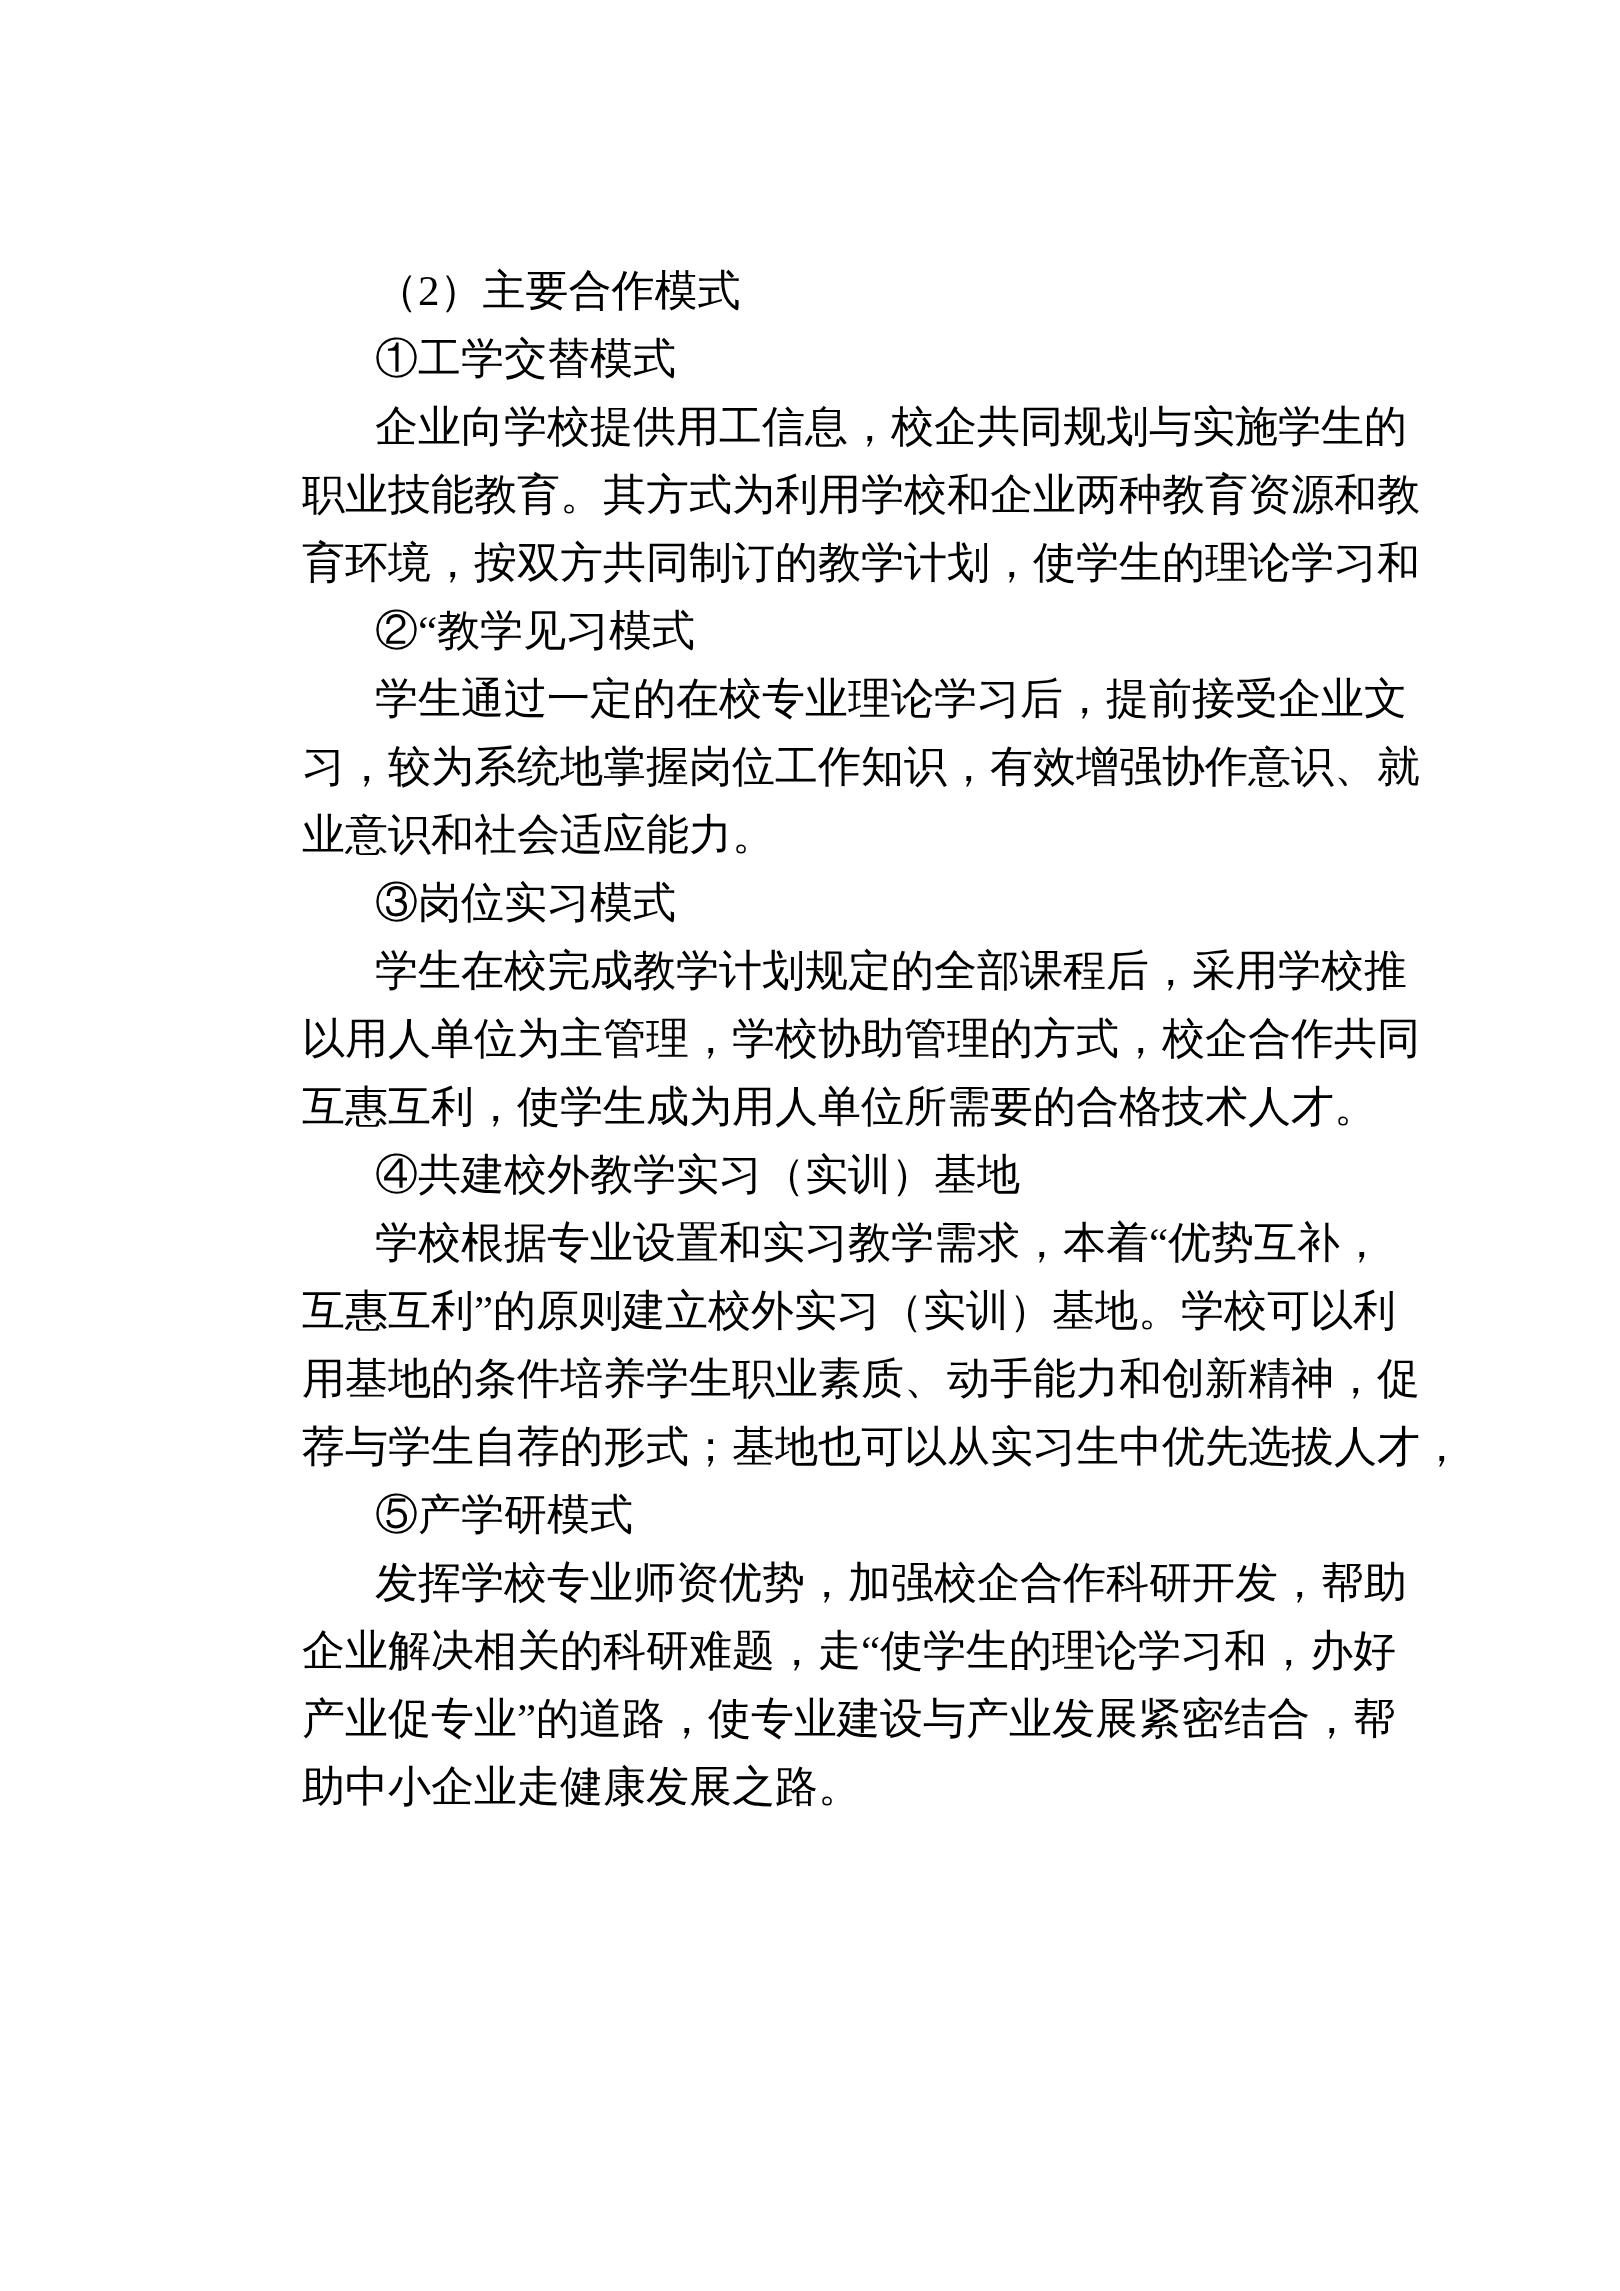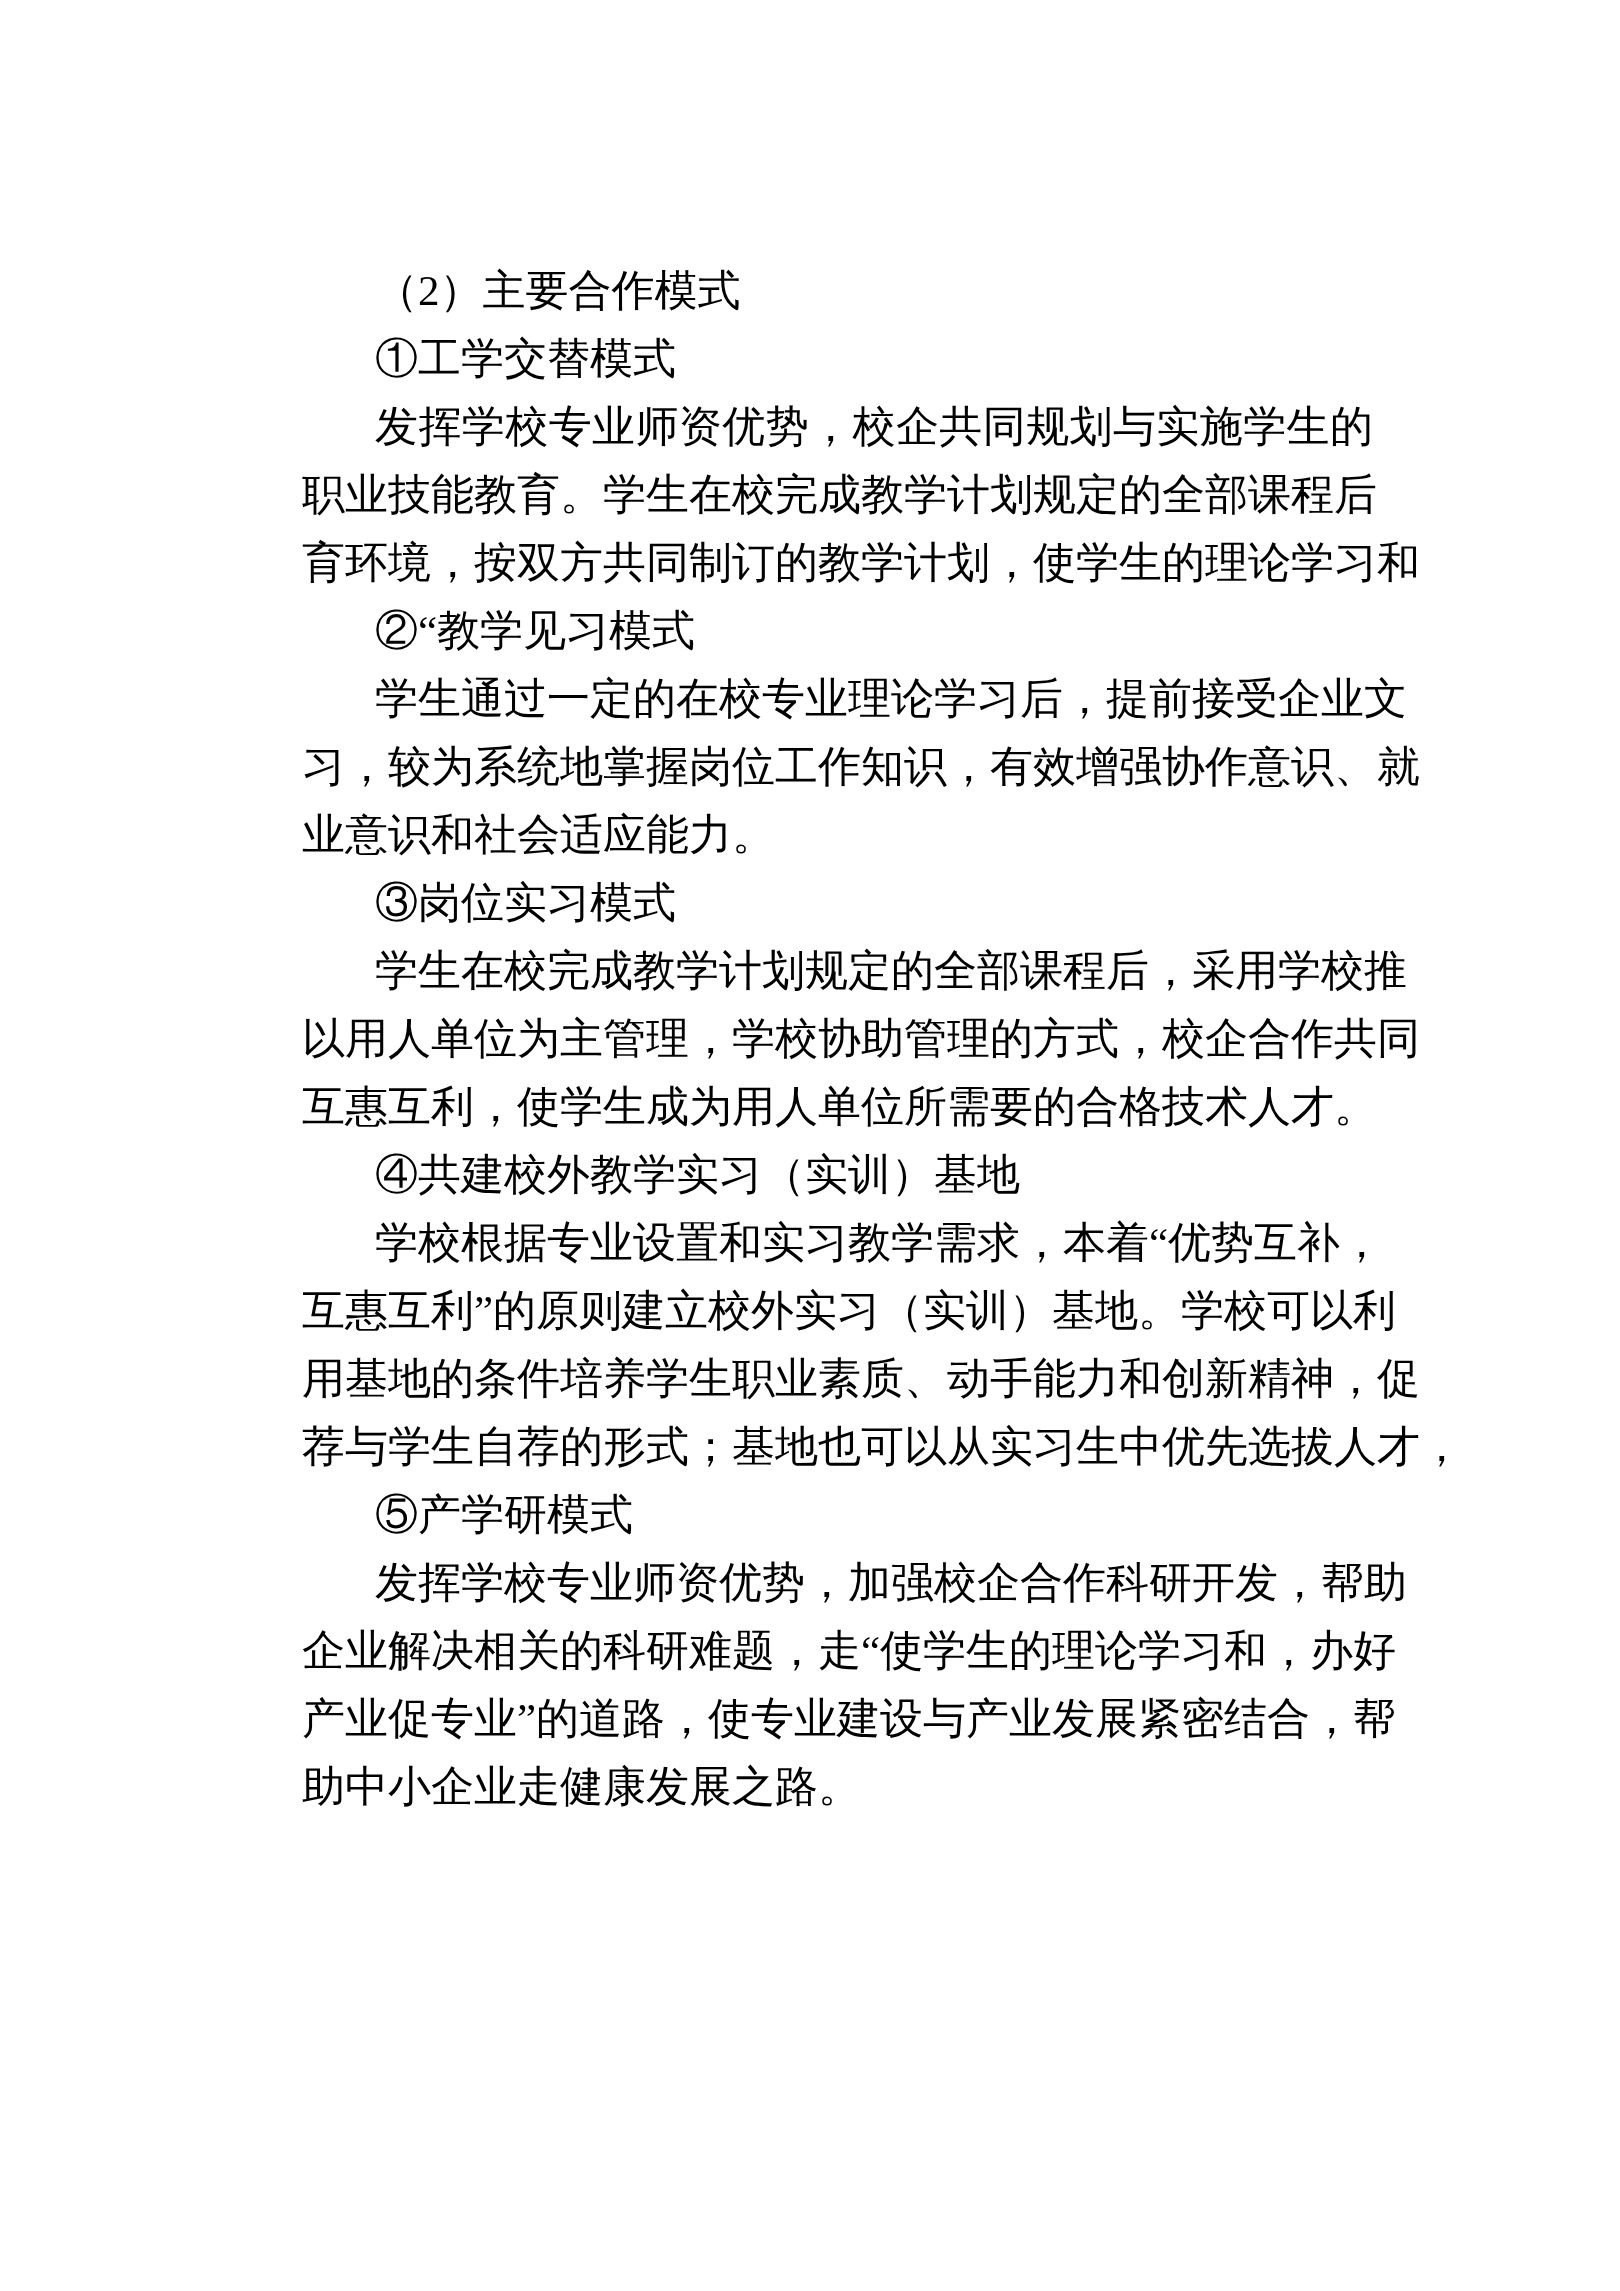--- a/index.html
+++ b/index.html
@@ -36,22 +36,22 @@
     text-align-last: justify;
   }
 </style>
 </head>
 <body>
 
 <div class="page">
   <div class="text-block">
       <div class="line indent">（2）主要合作模式</div>
       <div class="line indent">①工学交替模式</div>
-      <div class="line indent just">发挥学校专业师资优势，校企共同规划与实施学生的</div>
-      <div class="line just">职业技能教育。学生在校完成教学计划规定的全部课程后</div>
+      <div class="line indent just">企业向学校提供用工信息，校企共同规划与实施学生的</div>
+      <div class="line just">职业技能教育。其方式为利用学校和企业两种教育资源和教</div>
       <div class="line just">育环境，按双方共同制订的教学计划，使学生的理论学习和</div>
       <div class="line indent">②“教学见习模式</div>
       <div class="line indent just">学生通过一定的在校专业理论学习后，提前接受企业文</div>
       <div class="line just">习，较为系统地掌握岗位工作知识，有效增强协作意识、就</div>
       <div class="line">业意识和社会适应能力。</div>
       <div class="line indent">③岗位实习模式</div>
       <div class="line indent just">学生在校完成教学计划规定的全部课程后，采用学校推</div>
       <div class="line just">以用人单位为主管理，学校协助管理的方式，校企合作共同</div>
       <div class="line">互惠互利，使学生成为用人单位所需要的合格技术人才。</div>
       <div class="line indent">④共建校外教学实习（实训）基地</div>

